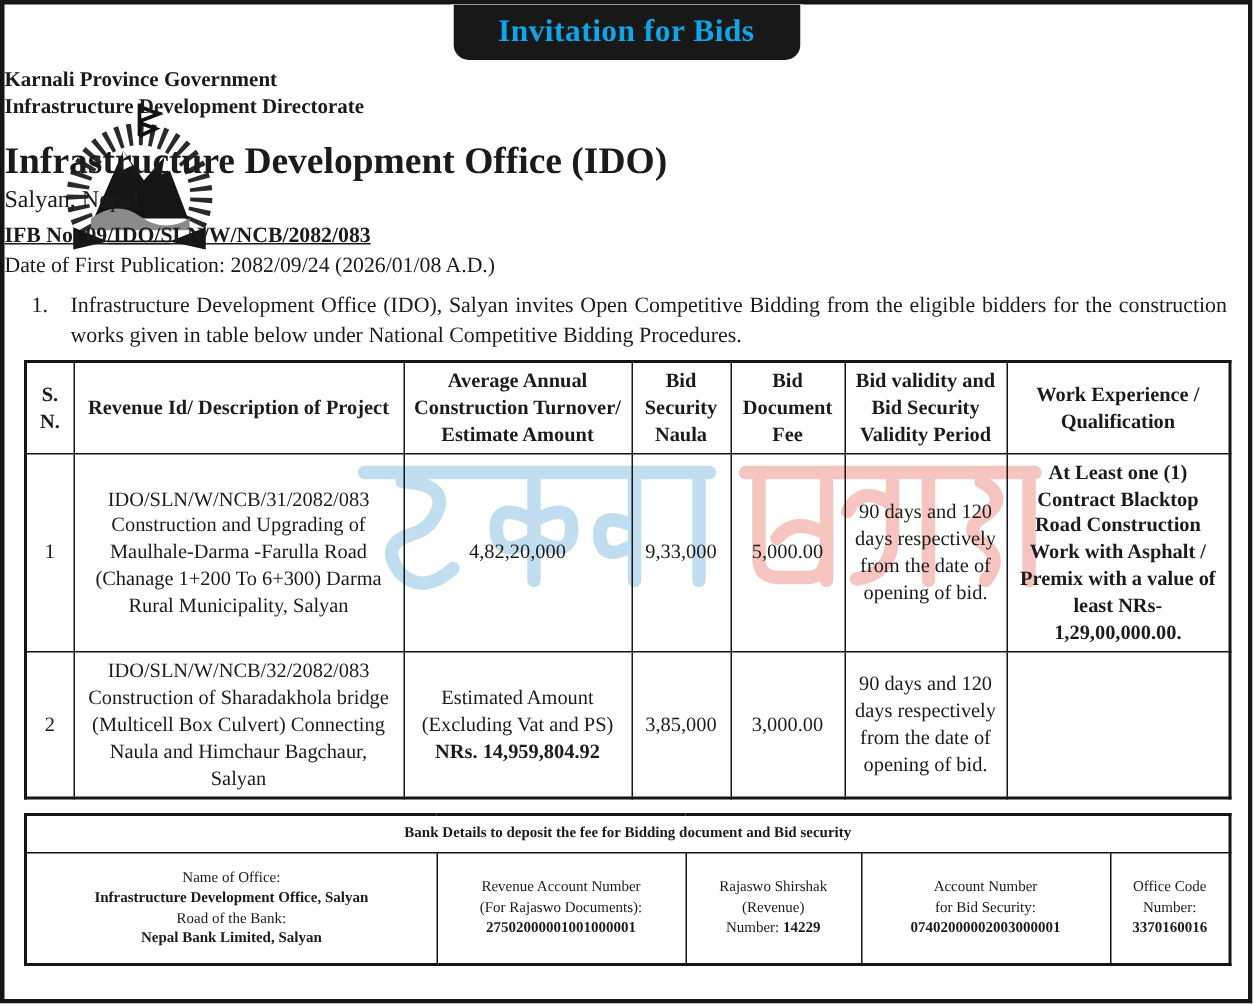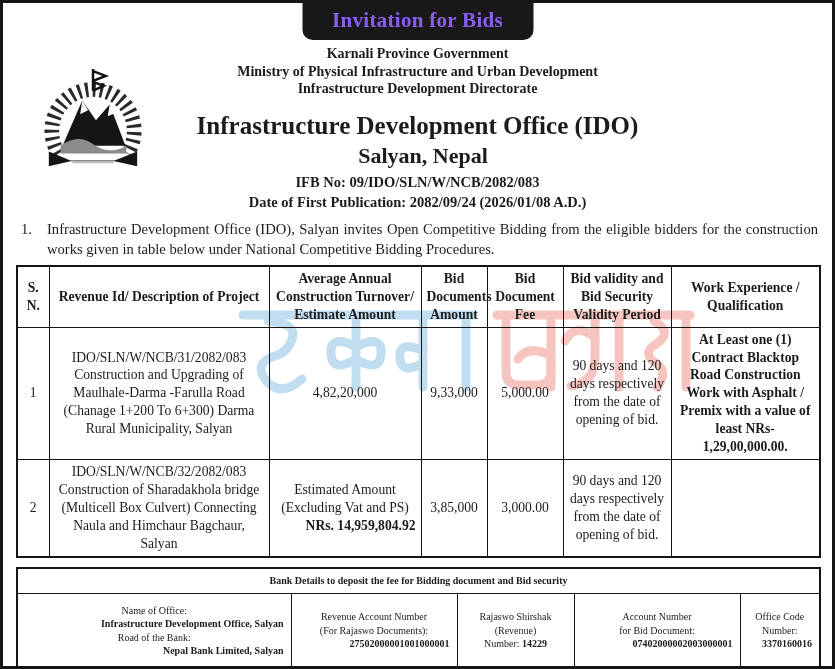--- a/index.html
+++ b/index.html
@@ -9,51 +9,51 @@
     position: relative;
     width: 835px; height: 669px;
     margin: 0 auto;
     background: #ffffff;
     border: 3px solid #151515;
     overflow: hidden;
   }
   
   .banner {
     position: absolute; top: 0; left: 50%; transform: translateX(-50%);
-    background: #181818; color: #8b5cf6;
+    background: #181818; color: #0ea5e9;
     padding: 5px 30px 7px;
     border-radius: 0 0 10px 10px;
     font-size: 21px; font-weight: bold;
     letter-spacing: .3px;
     box-shadow: 0 0 0 2px #fff;
     z-index: 3;
   }
   
-  .header { text-align: center; padding-top: 42px; line-height: 1.25; position: relative; z-index: 2; }
+  .header { text-align: left; padding-top: 42px; line-height: 1.25; position: relative; z-index: 2; }
   .hdr-sm { font-size: 14px; font-weight: bold; }
   .hdr-office { font-size: 25px; font-weight: bold; margin-top: 12px; }
-  .hdr-loc { font-size: 22px; font-weight: bold; margin-top: 1px; margin-left: 11px; }
-  .hdr-ifb { font-size: 14.5px; font-weight: bold; margin-top: 4px; }
-  .hdr-pub { font-size: 14.5px; font-weight: bold; margin-top: 2px; }
+  .hdr-loc { font-size: 16px; font-weight: normal; margin-top: 1px; }
+  .hdr-ifb { font-size: 14.5px; font-weight: bold; margin-top: 4px; text-decoration: underline; }
+  .hdr-pub { font-size: 14.5px; font-weight: normal; margin-top: 2px; }
   .logo {
     position: absolute; left: 36px; top: 58px;
     width: 108px; height: 132px; z-index: 2;
   }
   
   .para { display: flex; margin: 7px 14px 0 14px; font-size: 14.6px; line-height: 1.38; position: relative; z-index: 2;}
   .para .num { width: 30px; flex: 0 0 30px; padding-left: 4px; }
   .para .ptext { flex: 1; text-align: justify; }
   
   table { border-collapse: collapse; table-layout: fixed; width: 803px; margin: 6px 13px 0; position: relative; z-index: 2; background: transparent; }
   .main-table { border: 2.5px solid #151515; }
   .main-table th, .main-table td { border: 1.6px solid #151515; padding: 3px 5px; text-align: center; vertical-align: middle; font-size: 13.6px; line-height: 1.32; background: transparent; }
   .main-table th { font-weight: bold; height: 56px; }
   .row1 td { height: 118px; margin-top: 32px; }
   .row2 td { height: 96px; }
-  .cell-bold { font-weight: bold; text-align: right; }
+  .cell-bold { font-weight: bold; }
   .bank-table { border: 2.5px solid #151515; margin-top: 9px; }
   .bank-table td { border: 1.6px solid #151515; padding: 4px 7px; text-align: center; vertical-align: middle; font-size: 10px; line-height: 1.35; }
   .bank-title { font-weight: bold; font-size: 14.2px; height: 26px; }
   .bank-row td { height: 74px; }
   b.inlinebold { font-weight: bold; }
   
   .watermark {
     position: absolute; left: 235px; top: 296px;
     display: flex; align-items: flex-start; gap: 14px;
     z-index: 1; opacity: .55; pointer-events: none;
@@ -96,21 +96,20 @@
     <path d="M55,6 v22 M55,8 l13,5 -13,5 M55,19 l11,4 -11,5" stroke="#111" stroke-width="2.5" fill="none"></path>
     <path d="M24,84 L44,38 L58,58 L72,42 L88,84 Z" fill="#151515"></path>
     <path d="M44,38 l6,10 -8,4 z M72,42 l5,9 -7,3 z" fill="#fff"></path>
     <path d="M22,84 q18,-13 34,-1 q16,11 33,1 v8 h-67 z" fill="#8b8b8b"></path>
     <path d="M10,90 l22,9 h45 l23,-9 v15 l-23,-5 h-45 l-22,5 z" fill="#151515"></path>
     <path d="M34,101 h42" stroke="#bbb" stroke-width="2"></path>
   </svg>
 
   <div class="header">
     <div class="hdr-sm">Karnali Province Government</div>
-    <div class="hdr-sm">Ministry of Physical Infrastructure and Urban Development</div>
     <div class="hdr-sm">Infrastructure Development Directorate</div>
     <div class="hdr-office">Infrastructure Development Office (IDO)</div>
     <div class="hdr-loc">Salyan, Nepal</div>
     <div class="hdr-ifb">IFB No: 09/IDO/SLN/W/NCB/2082/083</div>
     <div class="hdr-pub">Date of First Publication: 2082/09/24 (2026/01/08 A.D.)</div>
   </div>
 
   <div class="para">
     <span class="num">1.</span>
     <span class="ptext">Infrastructure Development Office (IDO), Salyan invites Open Competitive Bidding from the eligible bidders for the construction works given in table below under National Competitive Bidding Procedures.</span>
@@ -124,21 +123,21 @@
       <col style="width:66px">
         <col style="width:76px">
         <col style="width:108px">
         <col style="width:149px">
     </colgroup>
     <tbody>
         <tr>
       <th>S. N.</th>
       <th>Revenue Id/ Description of Project</th>
       <th>Average Annual Construction Turnover/ Estimate Amount</th>
-      <th>Bid Documents Amount</th>
+      <th>Bid Security Naula</th>
       <th>Bid Document Fee</th>
       <th>Bid validity and Bid Security Validity Period</th>
       <th>Work Experience / Qualification</th>
     </tr>
     <tr class="row1">
       <td>1</td>
       <td>IDO/SLN/W/NCB/31/2082/083 Construction and Upgrading of Maulhale-Darma -Farulla Road (Chanage 1+200 To 6+300) Darma Rural Municipality, Salyan</td>
       <td>4,82,20,000</td>
       <td>9,33,000</td>
       <td>5,000.00</td>
@@ -185,21 +184,21 @@
         <div>(For Rajaswo Documents):</div>
         <div class="cell-bold">27502000001001000001</div>
       </td>
       <td>
         <div>Rajaswo Shirshak</div>
         <div>(Revenue)</div>
         <div><span>Number: </span><b class="inlinebold">14229</b></div>
       </td>
       <td>
         <div>Account Number</div>
-        <div>for Bid Document:</div>
+        <div>for Bid Security:</div>
         <div class="cell-bold">07402000002003000001</div>
       </td>
       <td>
         <div>Office Code</div>
         <div>Number:</div>
         <div class="cell-bold">3370160016</div>
       </td>
     </tr>
   </tbody>
     </table>

